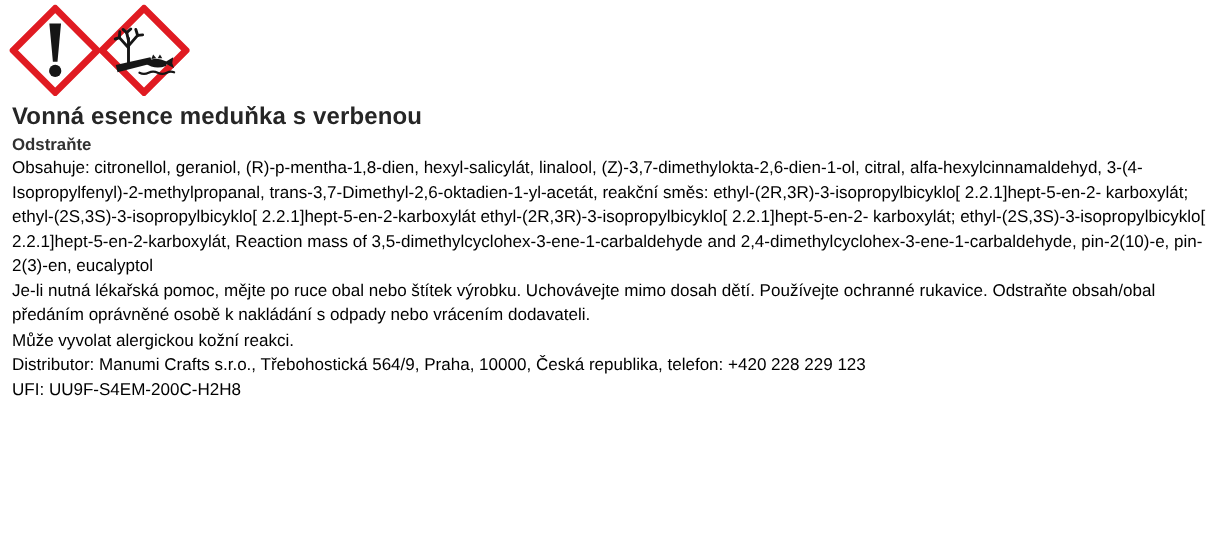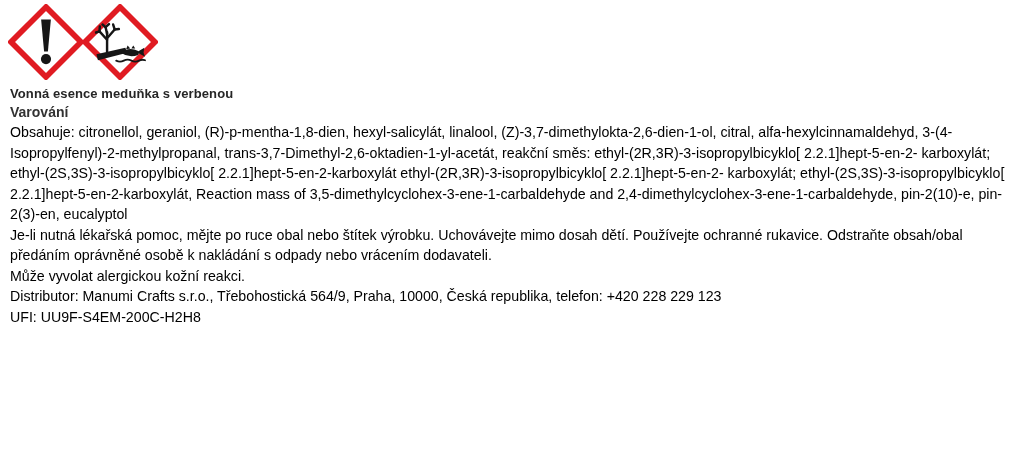--- a/index.html
+++ b/index.html
@@ -20,21 +20,21 @@
     padding: 4px 0 0 8px;
   }
   .pictograms svg + svg {
     margin-left: -2px;
   }
   .content {
     padding: 4px 8px 0 10px;
   }
   .title {
     margin: 2px 0 0 0;
-    font-size: 13px;
+    font-size: 20px;
     font-weight: bold;
     color: #262626;
     letter-spacing: 0.1px;
   }
   .signal {
     margin-top: 3px;
     font-size: 14px;
     font-weight: bold;
     color: #323232;
   }
@@ -87,21 +87,21 @@
         <path d="M58 59.5 L60 54.5 L63.5 58.5 Z"></path>
         <path d="M65 58.5 L67.5 54.5 L70 58.5 Z"></path>
       </g>
 
       <path d="M45 74.5 q5 2.6 10 0 q5 -2.6 10 0 q5 2.6 10 0 q4 -2 8 -0.5" stroke="#161616" stroke-width="2.4" fill="none" stroke-linecap="round"></path>
     </svg>
   </div>
 
   <div class="content">
     <h1 class="title">Vonná esence meduňka s verbenou</h1>
-    <div class="signal">Varování</div>
+    <div class="signal">Odstraňte</div>
     <div class="bodytext">
       <p>Obsahuje: citronellol, geraniol, (R)-p-mentha-1,8-dien, hexyl-salicylát, linalool, (Z)-3,7-dimethylokta-2,6-dien-1-ol, citral, alfa-hexylcinnamaldehyd, 3-(4-Isopropylfenyl)-2-methylpropanal, trans-3,7-Dimethyl-2,6-oktadien-1-yl-acetát, reakční směs: ethyl-(2R,3R)-3-isopropylbicyklo[ 2.2.1]hept-5-en-2- karboxylát; ethyl-(2S,3S)-3-isopropylbicyklo[ 2.2.1]hept-5-en-2-karboxylát ethyl-(2R,3R)-3-isopropylbicyklo[ 2.2.1]hept-5-en-2- karboxylát; ethyl-(2S,3S)-3-isopropylbicyklo[ 2.2.1]hept-5-en-2-karboxylát, Reaction mass of 3,5-dimethylcyclohex-3-ene-1-carbaldehyde and 2,4-dimethylcyclohex-3-ene-1-carbaldehyde, pin-2(10)-e, pin-2(3)-en, eucalyptol</p>
       <p>Je-li nutná lékařská pomoc, mějte po ruce obal nebo štítek výrobku. Uchovávejte mimo dosah dětí. Používejte ochranné rukavice. Odstraňte obsah/obal předáním oprávněné osobě k nakládání s odpady nebo vrácením dodavateli.</p>
       <p>Může vyvolat alergickou kožní reakci.</p>
       <p>Distributor: Manumi Crafts s.r.o., Třebohostická 564/9, Praha, 10000, Česká republika, telefon: +420 228 229 123</p>
       <p>UFI: UU9F-S4EM-200C-H2H8</p>
     </div>
   </div>
 
 </div>

